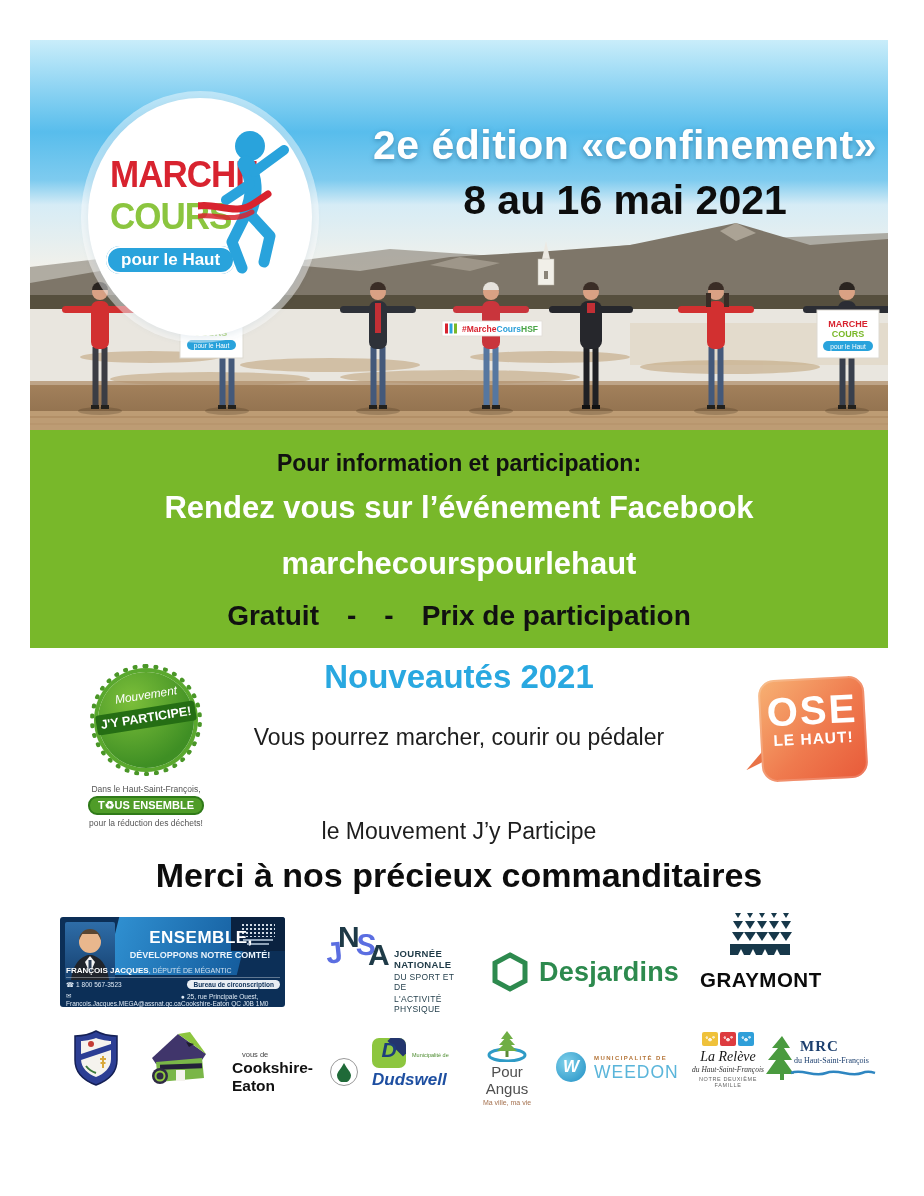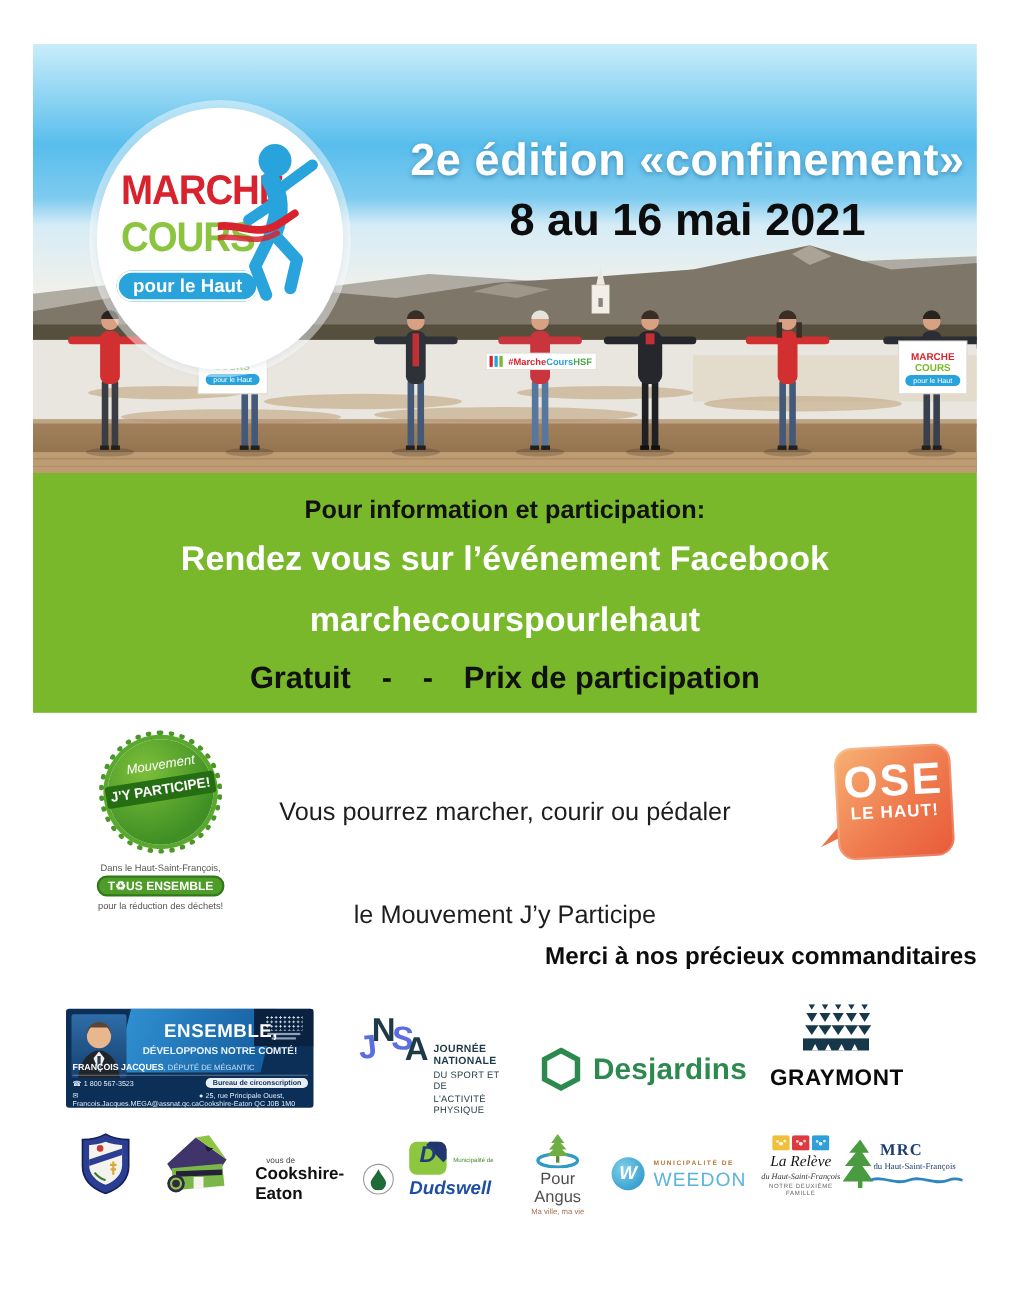--- a/index.html
+++ b/index.html
@@ -62,22 +62,22 @@
   .ose { position:absolute; left:744px; top:678px; width:130px; height:118px; }
   .ose-bubble { position:absolute; left:16px; top:0; width:106px; height:102px; border-radius:16px;
     background:linear-gradient(135deg,#f7b274 0%, #ef7a4e 55%, #e85a39 100%);
     transform:rotate(-3deg); text-align:center; box-shadow:inset 0 0 0 2px rgba(255,255,255,.18); }
   .ose-tail { position:absolute; left:0px; top:60px; width:34px; height:30px; background:#e97347;
     clip-path:polygon(100% 0, 100% 62%, 0 100%); transform:rotate(-8deg); }
   .ose-big { display:block; margin-top:10px; font-size:40px; font-weight:bold; color:#fff; letter-spacing:2px; }
   .ose-small { display:block; margin-top:-3px; font-size:15.5px; font-weight:bold; color:#fff; letter-spacing:1px; }
 
   
-  .sponsors-title { position:absolute; left:30px; top:856px; width:858px; text-align:right;
-    font-size:22px; font-weight:bold; color:#0d0d0d; }
+  .sponsors-title { position:absolute; left:30px; top:856px; width:858px; text-align:center;
+    font-size:34px; font-weight:bold; color:#0d0d0d; }
 
   
   .jacques { position:absolute; left:60px; top:917px; width:225px; height:90px; background:#0c2f57;
     border-radius:3px; overflow:hidden; color:#fff; }
   .jq-diag { position:absolute; left:52px; top:0; width:132px; height:58px;
     background:linear-gradient(100deg,#2f8fd0,#155d9e); transform:skewX(-14deg); }
   .jq-corner { position:absolute; right:0; top:0; width:54px; height:34px; background:#0a2240;
     display:flex; flex-direction:column; align-items:center; justify-content:center; gap:2px; }
   .jq-dots { width:34px; height:14px;
     background-image:radial-gradient(#cfd9e4 0.8px, transparent 0.9px); background-size:4px 4px; }
@@ -356,20 +356,21 @@
     <div class="band-l2">Rendez vous sur l’événement Facebook</div>
     <div class="band-l3">marchecourspourlehaut</div>
     <div class="band-l4">
       <span>Gratuit</span>
       <span>-</span>
       <span>-</span>
       <span>Prix de participation</span>
     </div>
   </div>
 
+  <div class="news-title">Nouveautés 2021</div>
   <div class="news-line news-l1">Vous pourrez marcher, courir ou pédaler</div>
   <div class="news-line news-l3">le Mouvement J’y Participe</div>
 
   <div class="badge">
     <div class="gear-wrap">
       <div class="gear-ring"></div>
       <div class="gear"></div>
       <div class="gear-top">Mouvement</div>
       <div class="gear-main">J'Y PARTICIPE!</div>
     </div>

